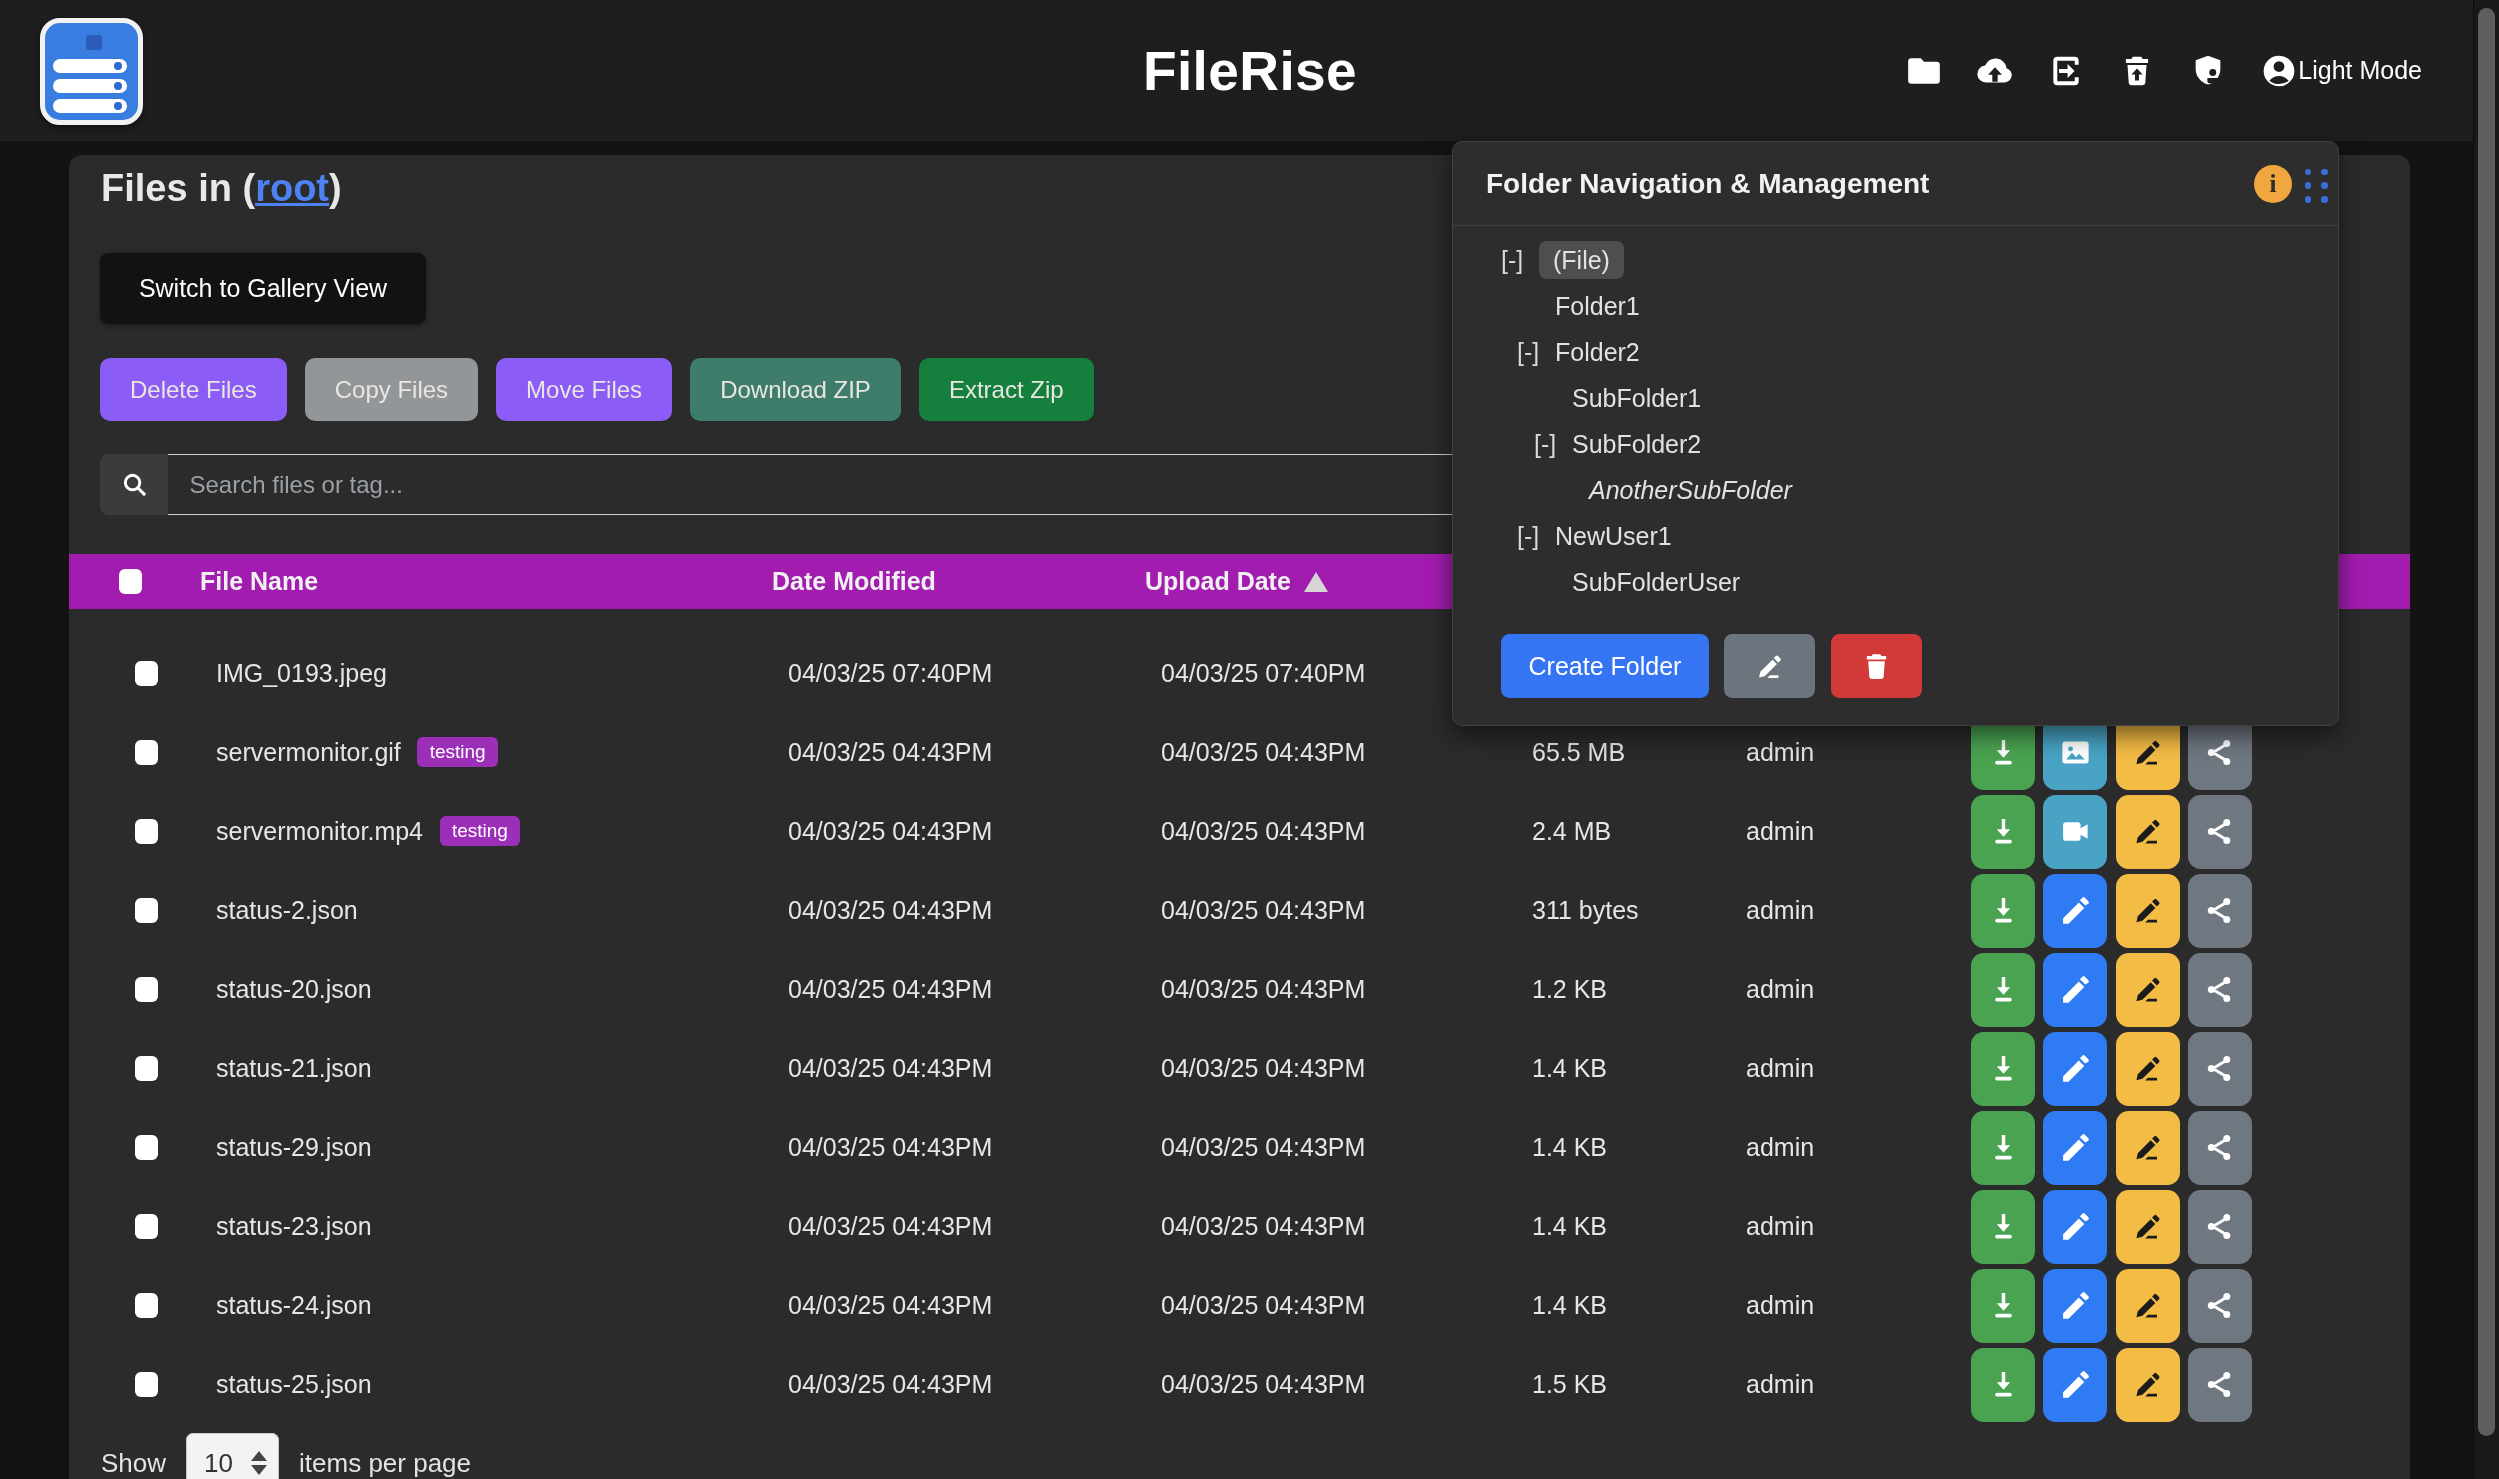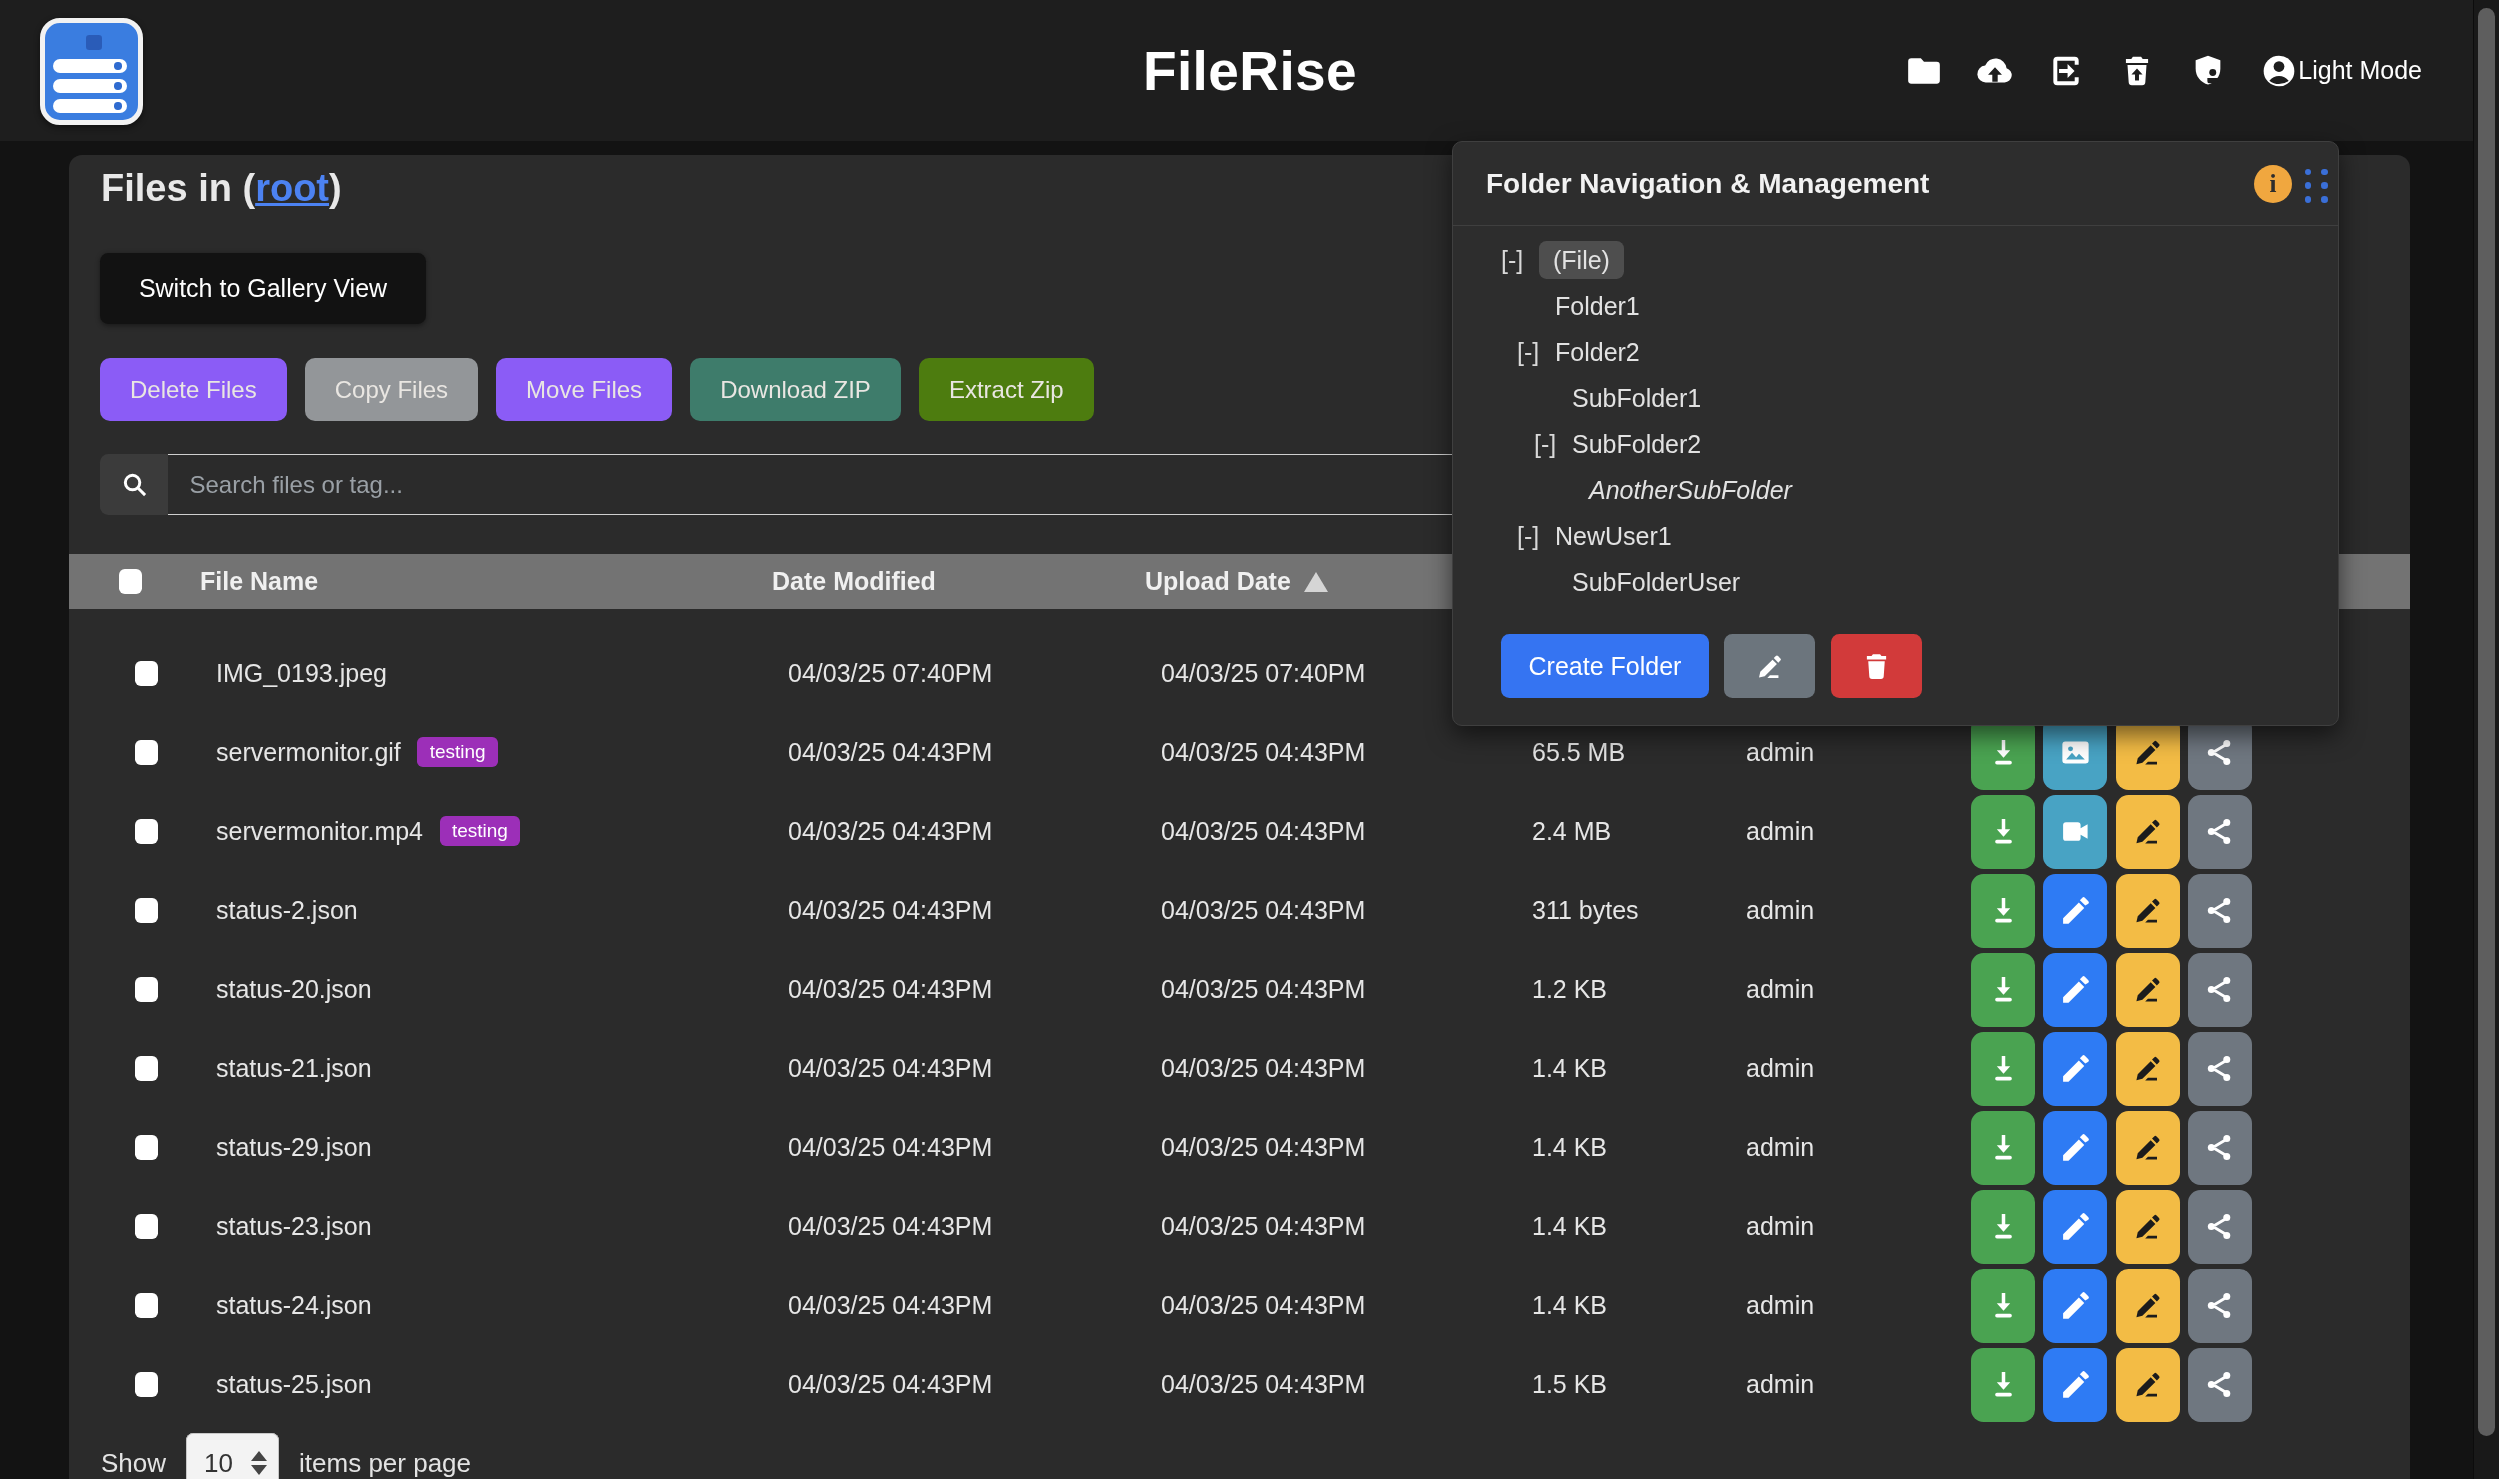--- a/index.html
+++ b/index.html
@@ -41,21 +41,21 @@
     color:#e9e6e2; font-size:24px; cursor:pointer; font-family:inherit; }
   .search-row { position:absolute; left:31px; top:299px; width:1416px; height:61px; display:flex; }
   .search-icon-box { width:68px; height:61px; background:#3b3b3b; border-radius:8.3px 0 0 8.3px;
     display:flex; align-items:center; justify-content:center; }
   .search-icon-box svg { width:31px; height:31px; }
   .search-input { flex:1; height:61px; background:#2b2b2b; border:0.8px solid #cfcfcf;
     border-left:none; border-radius:0 8.3px 8.3px 0; color:#f0f0f0; font-size:24px;
     padding:0 21.5px; outline:none; font-family:inherit; }
   .search-input::placeholder { color:#9aa0a6; }
 
-  .thead { position:absolute; left:0; top:399px; width:2341px; height:55px; background:#737373; }
+  .thead { position:absolute; left:0; top:399px; width:2341px; height:55px; background:#a21caf; }
   .thead .col { position:absolute; top:0; height:55px; display:flex; align-items:center;
     color:#f0f0f0; font-size:25px; font-weight:bold; }
   .cb { position:absolute; width:23px; height:25px; background:#ffffff; border-radius:5.8px; cursor:pointer; }
   .thead .cb { left:50px; top:15px; }
   .col-name { left:131px; } .col-mod { left:703px; } .col-up { left:1076px; cursor:pointer; }
   .sort-asc { width:0; height:0; margin-left:13.2px; border-left:12.4px solid transparent;
     border-right:12.4px solid transparent; border-bottom:20px solid #d5d5d5; }
 
   .rows { position:absolute; left:16px; top:479px; width:1935px; }
   .trow { position:relative; width:2341px; height:79px; }
@@ -179,21 +179,21 @@
   <main class="card">
     <h2 class="heading"><span>Files in (</span><a>root</a><span>)</span></h2>
 
     <button class="gallery-btn">Switch to Gallery View</button>
 
     <div class="bulk-row" id="bulkRow">
         <button class="bulk-btn" style="background: #8b5cf6;">Delete Files</button>
         <button class="bulk-btn" style="background: rgb(147, 150, 153);">Copy Files</button>
         <button class="bulk-btn" style="background: #8b5cf6;">Move Files</button>
         <button class="bulk-btn" style="background: rgb(62, 124, 107);">Download ZIP</button>
-        <button class="bulk-btn" style="background: #4d7c0f;">Extract Zip</button>
+        <button class="bulk-btn" style="background: #15803d;">Extract Zip</button>
       </div>
 
     <div class="search-row">
       <span class="search-icon-box">
         <svg viewBox="0 0 24 24" fill="none" stroke="#ffffff" stroke-width="2.3">
           <circle cx="10.5" cy="10.5" r="5.6"></circle>
             <line x1="14.9" y1="14.9" x2="20.2" y2="20.2"></line>
         </svg>
       </span>
       <input class="search-input" placeholder="Search files or tag..." style="">

